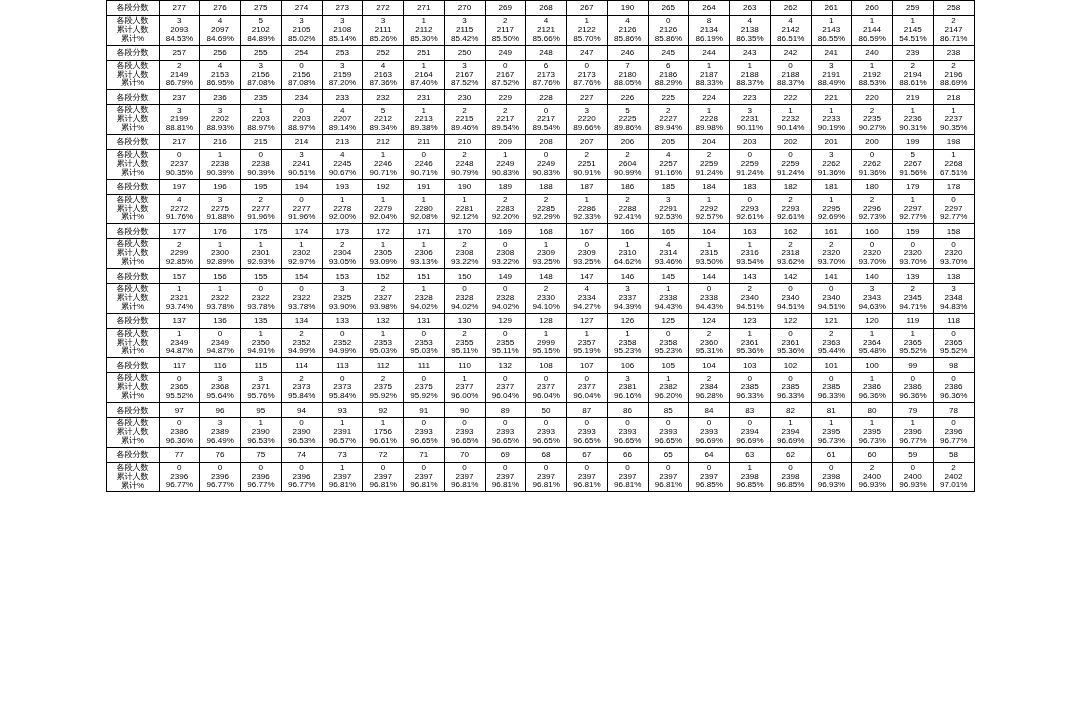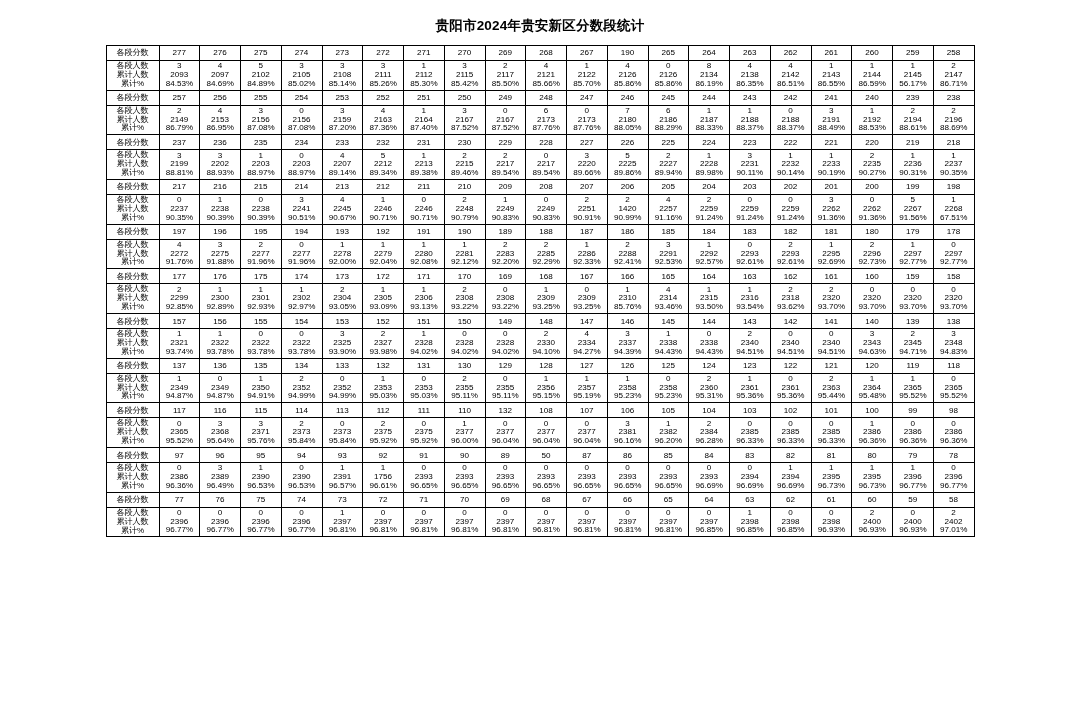--- a/index.html
+++ b/index.html
@@ -68,21 +68,20 @@
   }
   .lbl2 span {
     display: block;
     line-height: 1.1;
   }
 </style>
 </head>
 <body>
 
 <div class="page">
-  <div class="title">贵阳市2024年贵安新区分数段统计</div>
   <table class="score-table">
     <tbody id="table-body">
         <tr>
           <td class="label head-cell">各段分数</td>
           <td class="head-cell">277</td>
           <td class="head-cell">276</td>
           <td class="head-cell">275</td>
           <td class="head-cell">274</td>
           <td class="head-cell">273</td>
           <td class="head-cell">272</td>
@@ -193,21 +192,21 @@
             <span class="l3">86.55%</span>
           </td>
           <td class="data-cell">
             <span class="l1">1</span>
             <span class="l2">2144</span>
             <span class="l3">86.59%</span>
           </td>
           <td class="data-cell">
             <span class="l1">1</span>
             <span class="l2">2145</span>
-            <span class="l3">56.17%</span>
+            <span class="l3">54.51%</span>
           </td>
           <td class="data-cell">
             <span class="l1">2</span>
             <span class="l2">2147</span>
             <span class="l3">86.71%</span>
           </td>
         </tr>
         <tr>
           <td class="label head-cell">各段分数</td>
           <td class="head-cell">257</td>
@@ -547,21 +546,21 @@
             <span class="l2">2249</span>
             <span class="l3">90.83%</span>
           </td>
           <td class="data-cell">
             <span class="l1">2</span>
             <span class="l2">2251</span>
             <span class="l3">90.91%</span>
           </td>
           <td class="data-cell">
             <span class="l1">2</span>
-            <span class="l2">1420</span>
+            <span class="l2">2604</span>
             <span class="l3">90.99%</span>
           </td>
           <td class="data-cell">
             <span class="l1">4</span>
             <span class="l2">2257</span>
             <span class="l3">91.16%</span>
           </td>
           <td class="data-cell">
             <span class="l1">2</span>
             <span class="l2">2259</span>
@@ -808,21 +807,21 @@
             <span class="l3">93.25%</span>
           </td>
           <td class="data-cell">
             <span class="l1">0</span>
             <span class="l2">2309</span>
             <span class="l3">93.25%</span>
           </td>
           <td class="data-cell">
             <span class="l1">1</span>
             <span class="l2">2310</span>
-            <span class="l3">85.76%</span>
+            <span class="l3">64.62%</span>
           </td>
           <td class="data-cell">
             <span class="l1">4</span>
             <span class="l2">2314</span>
             <span class="l3">93.46%</span>
           </td>
           <td class="data-cell">
             <span class="l1">1</span>
             <span class="l2">2315</span>
             <span class="l3">93.50%</span>
@@ -1057,21 +1056,21 @@
             <span class="l2">2355</span>
             <span class="l3">95.11%</span>
           </td>
           <td class="data-cell">
             <span class="l1">0</span>
             <span class="l2">2355</span>
             <span class="l3">95.11%</span>
           </td>
           <td class="data-cell">
             <span class="l1">1</span>
-            <span class="l2">2356</span>
+            <span class="l2">2999</span>
             <span class="l3">95.15%</span>
           </td>
           <td class="data-cell">
             <span class="l1">1</span>
             <span class="l2">2357</span>
             <span class="l3">95.19%</span>
           </td>
           <td class="data-cell">
             <span class="l1">1</span>
             <span class="l2">2358</span>

